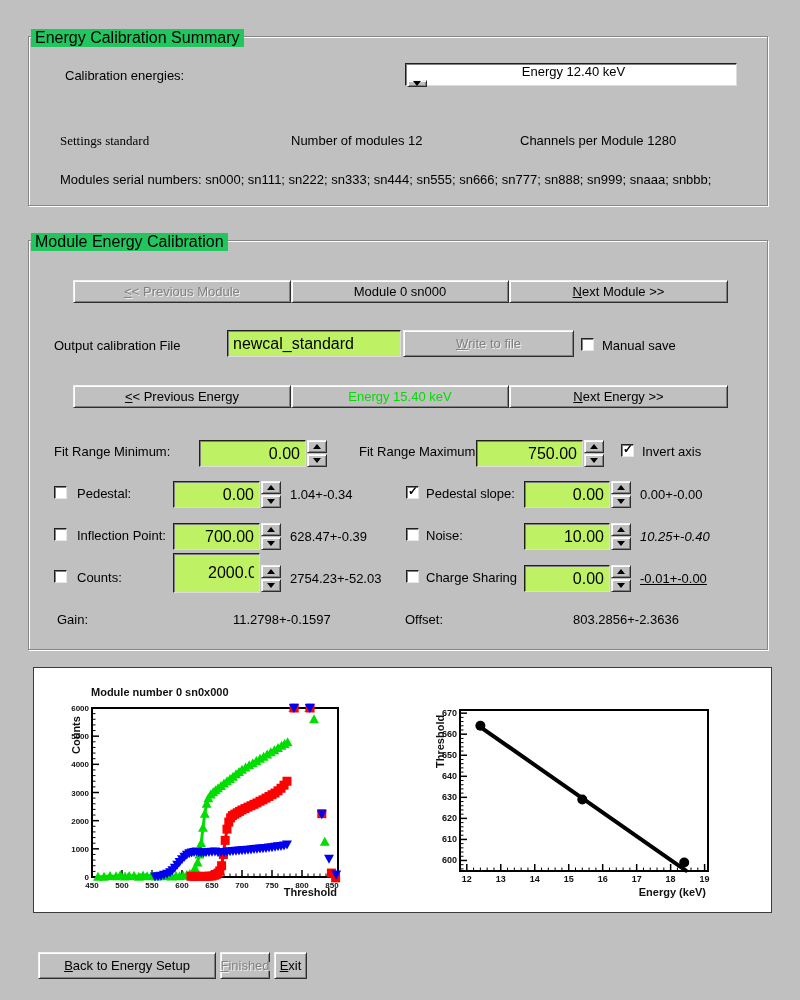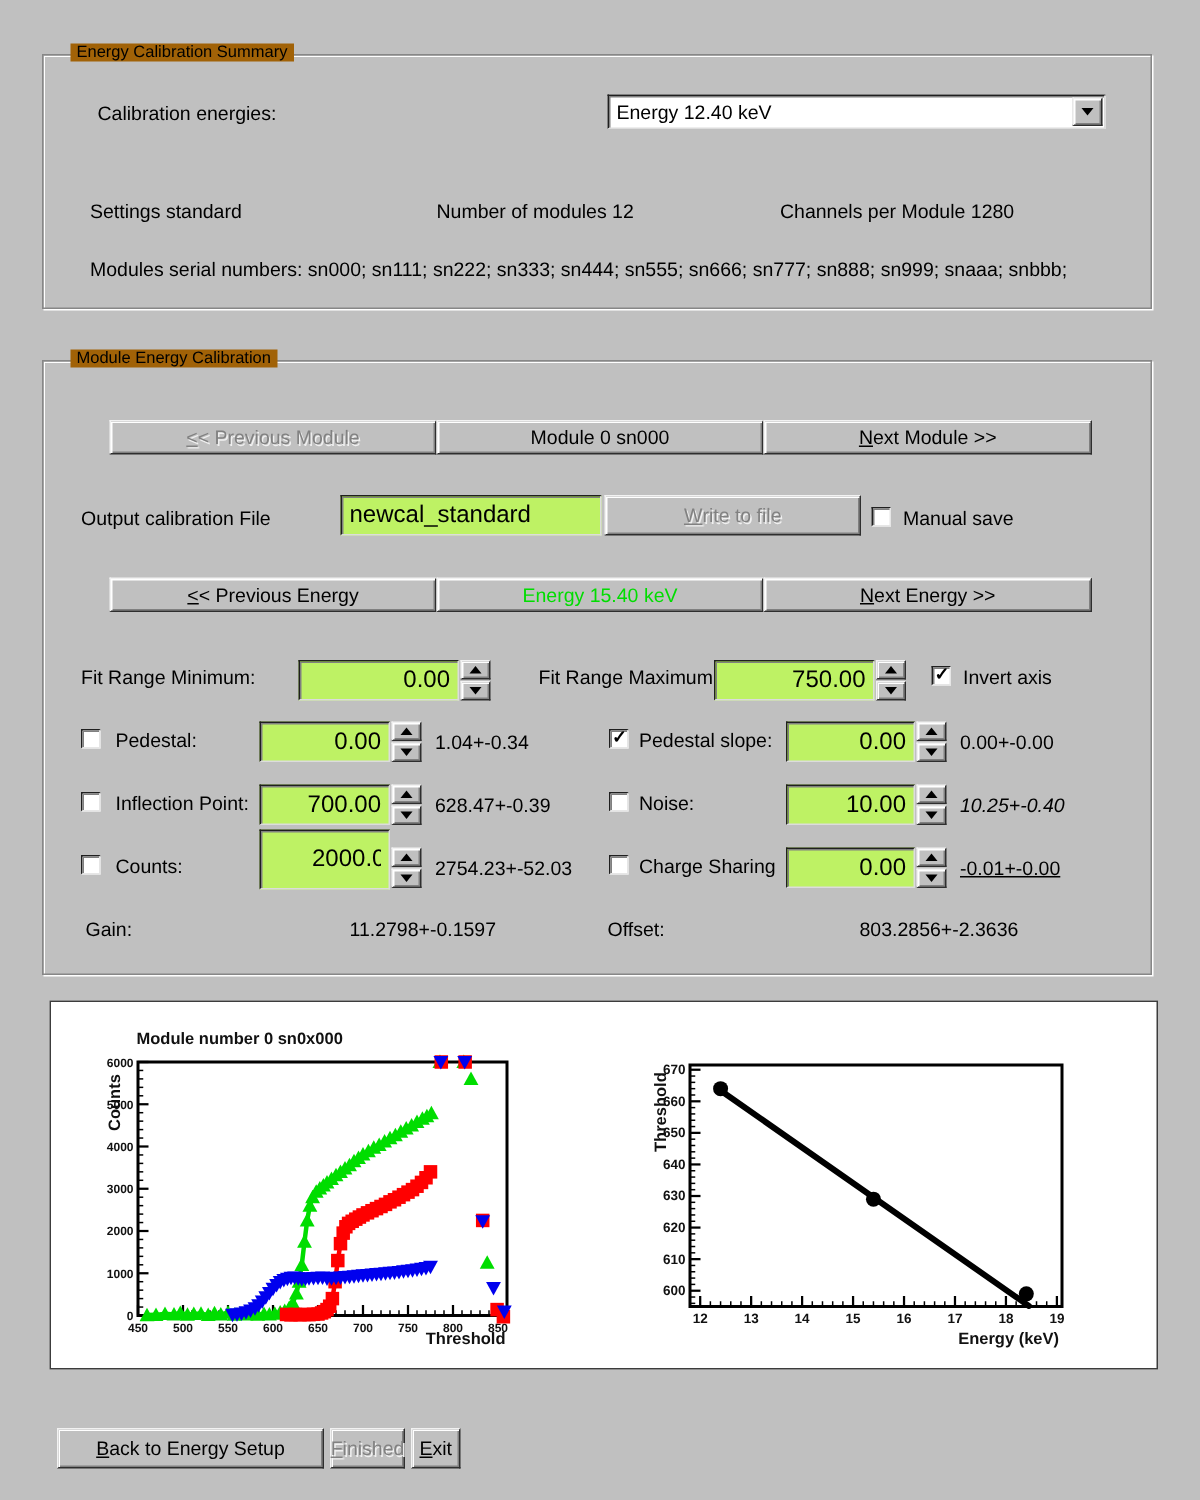--- a/index.html
+++ b/index.html
@@ -2,38 +2,38 @@
 <html><head>
 <meta charset="utf-8">
 <style>
   html,body{margin:0;padding:0;}
   body{width:800px;height:1000px;background:#c0c0c0;font-family:"Liberation Sans",sans-serif;color:#000;}
   .window{position:relative;width:800px;height:1000px;background:#c0c0c0;overflow:hidden;}
   .abs{position:absolute;}
   .lbl{font-size:13px;white-space:nowrap;}
   
   .groupbox{position:absolute;border:1px solid #878787;box-shadow:inset 1px 1px 0 #fff,1px 1px 0 #fff;}
-  .group-title{position:absolute;top:-8px;left:18px;background:#a16207;padding:0 4px;font-size:11px;white-space:nowrap;}
+  .group-title{position:absolute;top:-8px;left:2px;background:#22c55e;padding:0 4px;font-size:16px;white-space:nowrap;}
   
   .btn{position:absolute;display:flex;align-items:center;justify-content:center;background:#c0c0c0;
        border:1px solid;border-color:#f2f2f2 #2e2e2e #2e2e2e #f2f2f2;
        box-shadow:inset 1px 1px 0 #fff,inset -1px -1px 0 #808080;
        font-size:13px;white-space:nowrap;cursor:pointer;box-sizing:border-box;}
   .btn.disabled{color:#818181;text-shadow:1px 1px 0 #f0f0f0;}
   .btn u{text-decoration:underline;}
   .green-text{color:#00dd00;}
   
   .field{position:absolute;background:#bef264;border:1px solid;border-color:#1f1f1f #dcdcdc #dcdcdc #1f1f1f;
          box-shadow:inset 1px 1px 0 #808080;box-sizing:border-box;font-size:16px;
          font-family:"Liberation Sans",sans-serif;padding:0 5px;outline:none;}
   input.field{color:#000;}
   .num{text-align:right;}
   
   .combo{position:absolute;background:#fff;border:1px solid;border-color:#1f1f1f #dcdcdc #dcdcdc #1f1f1f;
-         box-shadow:inset 1px 1px 0 #808080;box-sizing:border-box;display:flex;align-items:center;cursor:pointer;}
+         box-shadow:inset 1px 1px 0 #808080;box-sizing:border-box;display:flex;align-items:center;cursor:pointer;flex-direction:column;}
   .combo .combo-text{flex:1;font-size:13px;padding-left:5px;}
   .combo-btn{width:18px;align-self:stretch;margin:1px;background:#c0c0c0;
          border:1px solid;border-color:#f2f2f2 #2e2e2e #2e2e2e #f2f2f2;
          box-shadow:inset 1px 1px 0 #fff,inset -1px -1px 0 #808080;
          display:flex;align-items:center;justify-content:center;}
   
   .checkbox{position:absolute;width:13px;height:13px;background:#fff;border:1px solid;
             border-color:#1f1f1f #e6e6e6 #e6e6e6 #1f1f1f;box-shadow:inset 1px 1px 0 #808080;
             box-sizing:border-box;cursor:pointer;}
   .checkbox.checked::after{content:"\2713";position:absolute;left:1px;top:-3px;font-size:12px;font-weight:bold;color:#000;}
@@ -56,21 +56,21 @@
 
   <div class="groupbox" style="left:28px;top:36px;width:738px;height:168px;">
     <span class="group-title">Energy Calibration Summary</span>
     <span class="abs lbl" style="left:36px;top:31px;">Calibration energies:</span>
     <div class="combo" style="left:376px;top:26px;width:332px;height:23px;">
       <span class="combo-text">Energy 12.40 keV</span>
       <span class="combo-btn">
           <span class="tri-down"></span>
         </span>
     </div>
-    <span class="abs lbl" style="left:31px;top:96px;">Settings standard</span>
+    <span class="abs lbl" style="left:31px;top:96px;font-family:Liberation Serif, serif;">Settings standard</span>
     <span class="abs lbl" style="left:262px;top:96px;">Number of modules 12</span>
     <span class="abs lbl" style="left:491px;top:96px;">Channels per Module 1280</span>
     <span class="abs lbl" style="left:31px;top:135px;">Modules serial numbers: sn000; sn111; sn222; sn333; sn444; sn555; sn666; sn777; sn888; sn999; snaaa; snbbb;</span>
   </div>
 
   <div class="groupbox" style="left:28px;top:240px;width:738px;height:408px;">
     <span class="group-title">Module Energy Calibration</span>
 
     <button class="btn disabled" style="left:44px;top:39px;width:218px;height:23px;"><u>&lt;</u>&lt; Previous Module</button>
     <button class="btn" style="left:262px;top:39px;width:218px;height:23px;">Module 0 sn000</button>

